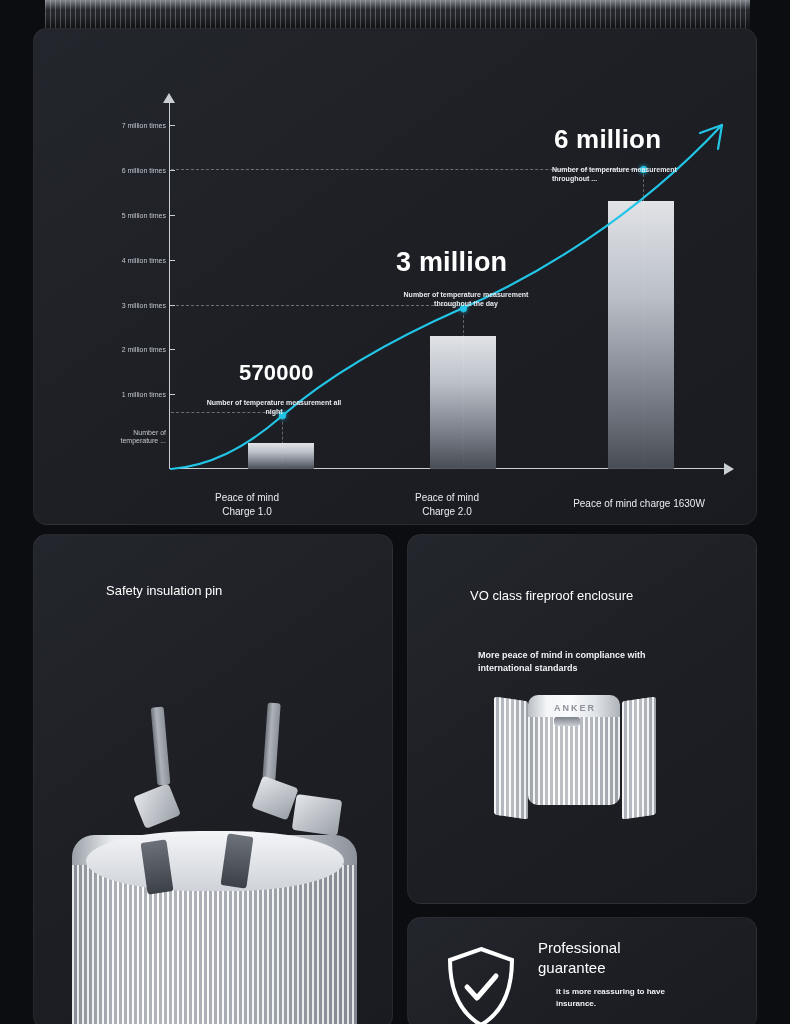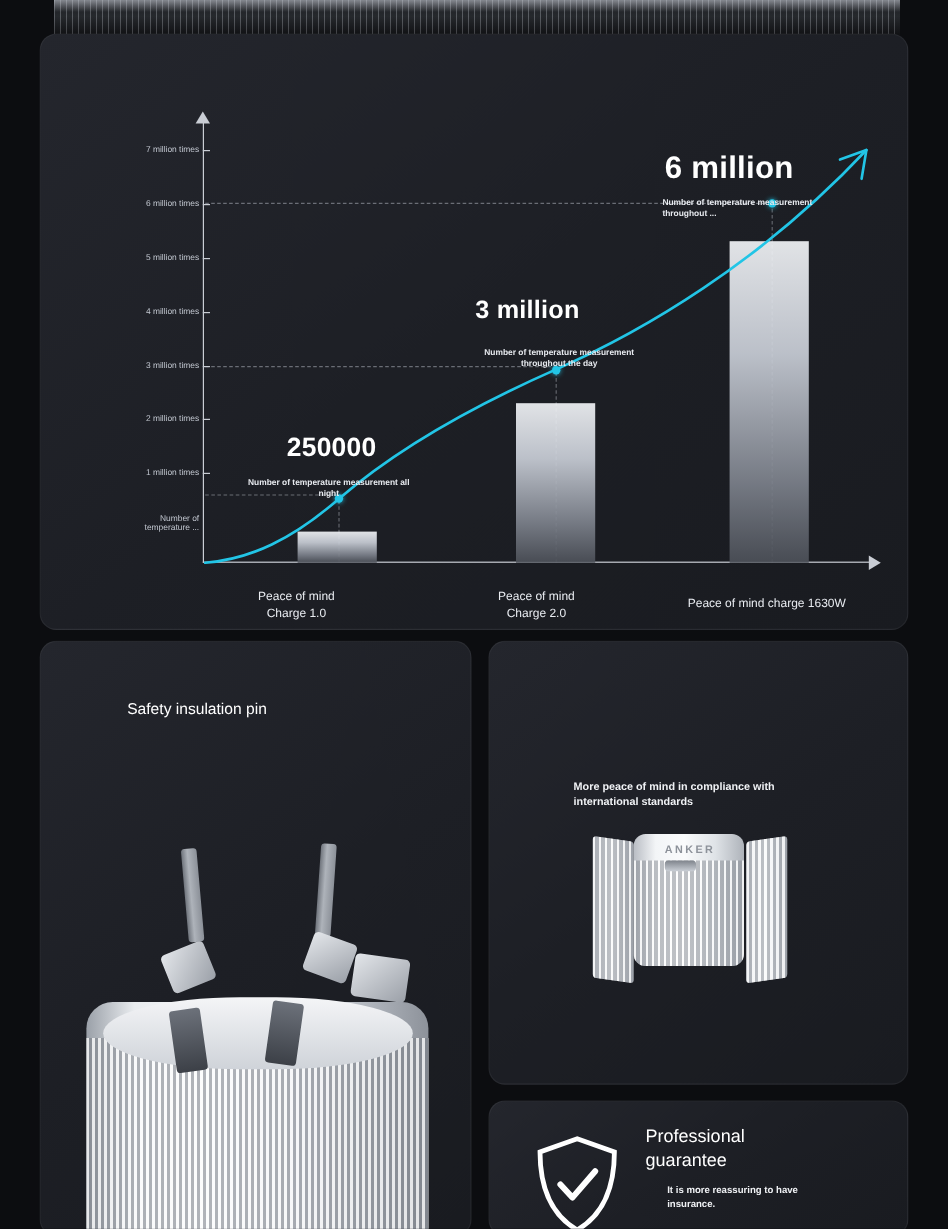--- a/index.html
+++ b/index.html
@@ -281,25 +281,25 @@
 
       <svg class="curve" viewBox="0 0 724 497">
         <path d="M137,440 C175,437 210,420 248,387 C300,342 370,305 429,279 C500,248 600,190 688,96" fill="none" stroke="#22c5e6" stroke-width="2.2" stroke-linecap="round"></path>
         <path d="M688,96 L666,104 M688,96 L684,120" fill="none" stroke="#22c5e6" stroke-width="2.2" stroke-linecap="round"></path>
       </svg>
 
       <div class="dot" style="left:245px; top:383px;"></div>
       <div class="dot" style="left:426px; top:276px;"></div>
       <div class="dot" style="left:606px; top:137px;"></div>
 
-      <div class="big-label" style="left:205px; top:331px; font-size:22px;">250000</div>
+      <div class="big-label" style="left:205px; top:331px; font-size:22px;">570000</div>
       <div class="sub-label" style="left:170px; top:369px; width:140px;">Number of temperature
 measurement all night</div>
 
-      <div class="big-label" style="left:362px; top:218px; font-size:21px;">3 million</div>
+      <div class="big-label" style="left:362px; top:218px; font-size:27px;">3 million</div>
       <div class="sub-label" style="left:358px; top:261px; width:148px;">Number of temperature
 measurement throughout the day</div>
 
       <div class="big-label" style="left:520px; top:95px; font-size:26px;">6 million</div>
       <div class="sub-label" style="left:518px; top:136px; width:160px; text-align:left;">Number of temperature
 measurement throughout ...</div>
 
       <div class="xcat" style="left:143px; top:462px; width:140px; white-space:pre-line;">Peace of mind
 Charge 1.0</div>
       <div class="xcat" style="left:343px; top:462px; width:140px; white-space:pre-line;">Peace of mind
@@ -322,20 +322,21 @@
 
       <div class="pin" style="left:120px; top:172px; width:13px; height:78px; transform:rotate(-5deg);"></div>
       <div class="pin" style="left:231px; top:168px; width:13px; height:78px; transform:rotate(4deg);"></div>
       <div class="pin-cap" style="left:104px; top:254px; width:38px; height:34px; transform:rotate(-22deg);"></div>
       <div class="pin-cap" style="left:222px; top:246px; width:38px; height:34px; transform:rotate(20deg);"></div>
       <div class="pin-cap" style="left:260px; top:262px; width:46px; height:36px; transform:rotate(8deg);"></div>
     </div>
   </div>
 
   <div class="card" id="fireproof-card">
+    <div class="card-title" style="left:62px; top:53px;">VO class fireproof enclosure</div>
     <div class="card-sub" style="left:70px; top:98px; width:230px; white-space:pre-line;margin-top:16px;">More peace of mind in compliance with
 international standards</div>
 
     <div>
       <div class="fp-wing" style="left:86px; top:164px; transform:skewY(8deg);">
           <div class="ribs"></div>
         </div>
       <div class="fp-wing" style="left:214px; top:164px; transform:skewY(-8deg);">
           <div class="ribs"></div>
         </div>

